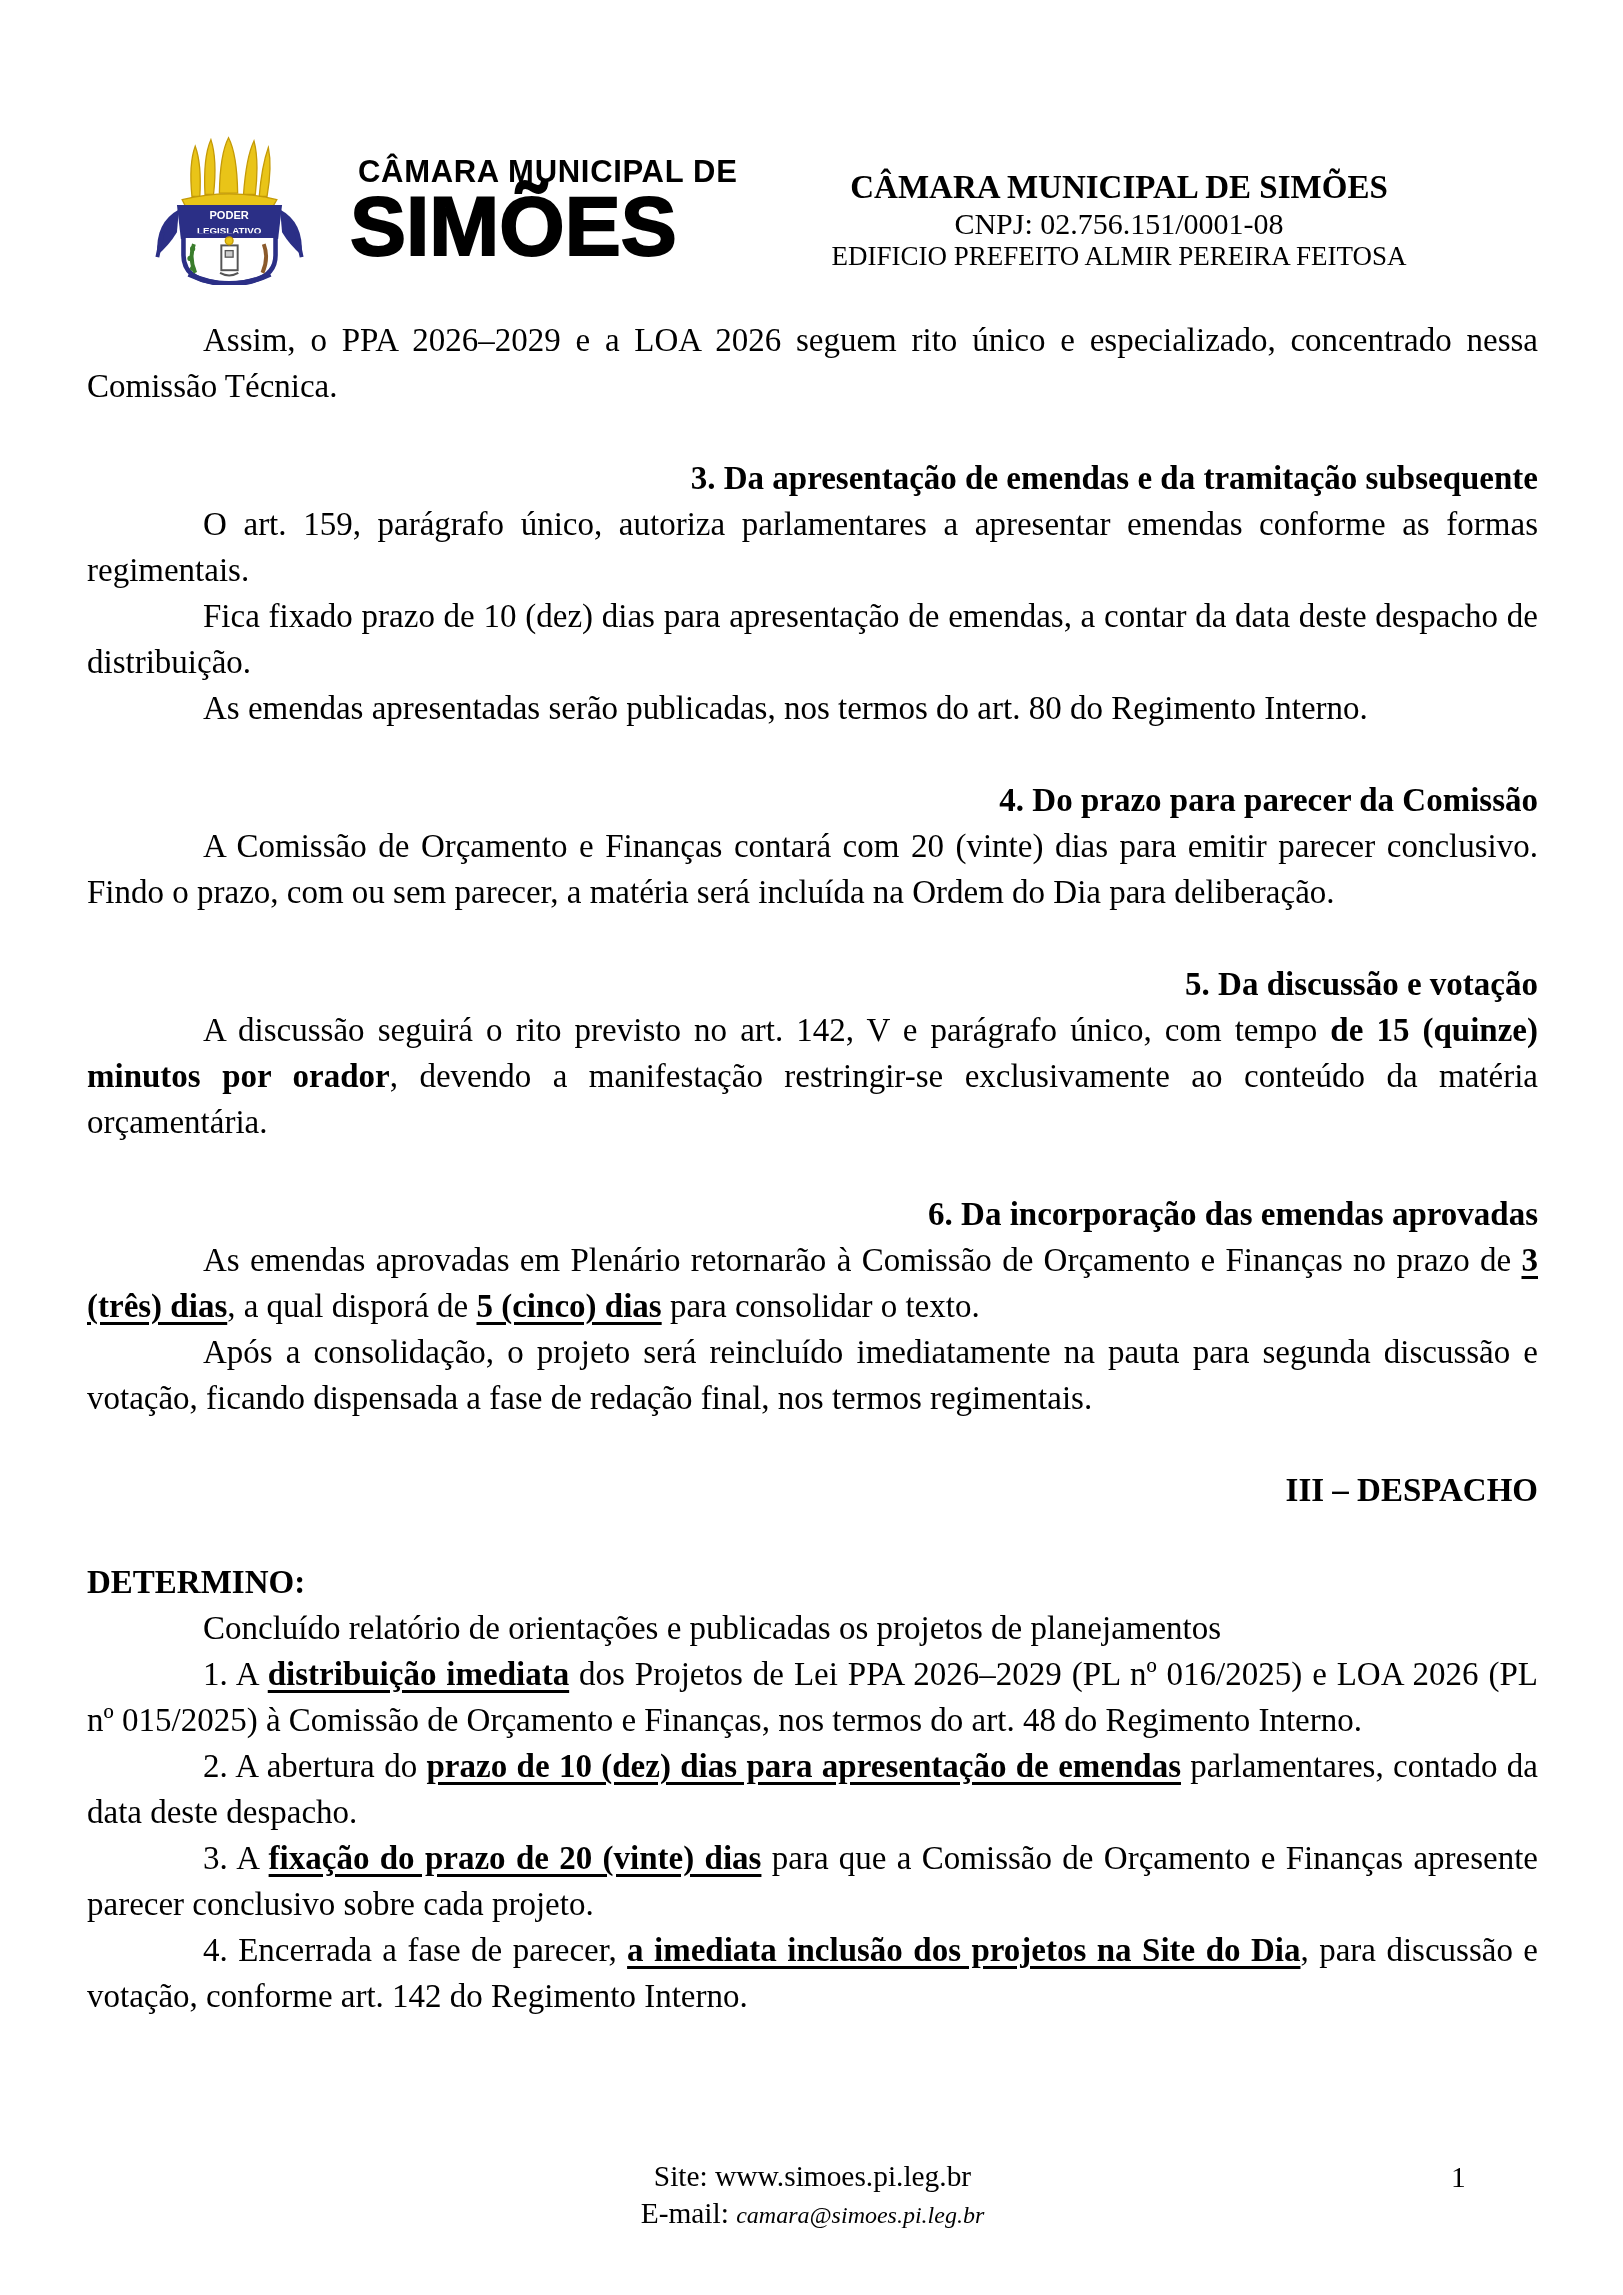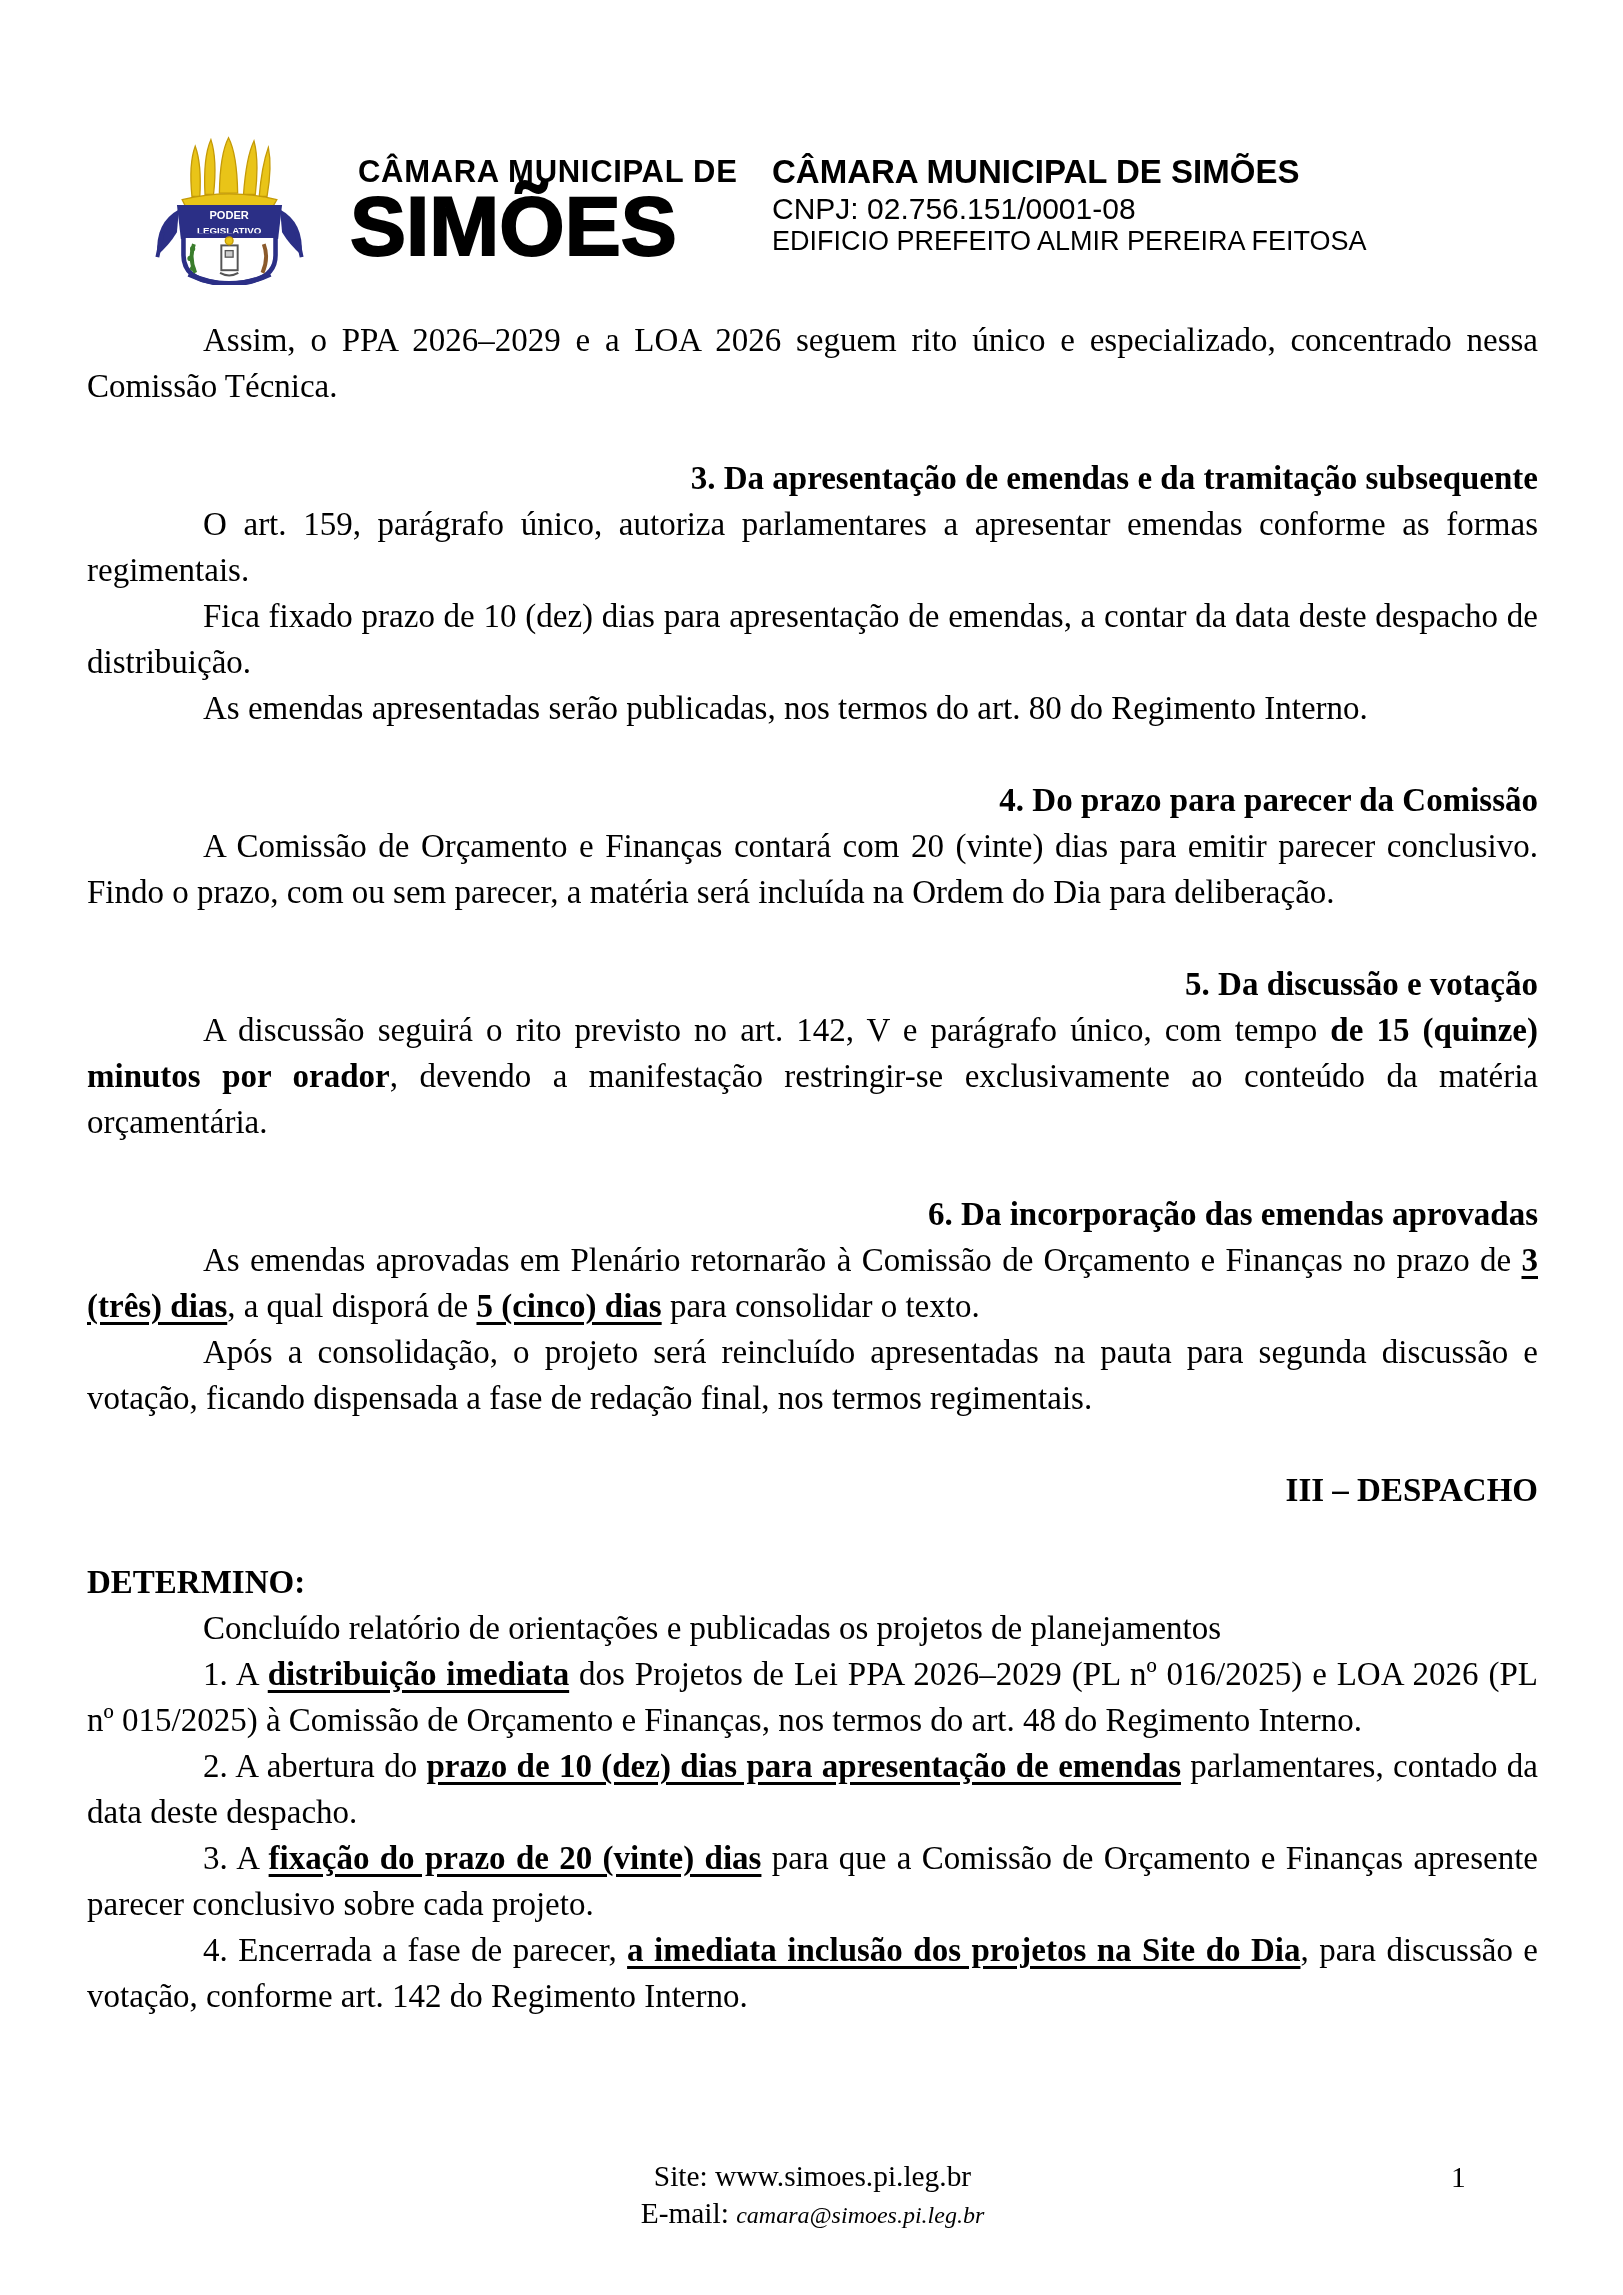--- a/index.html
+++ b/index.html
@@ -39,24 +39,24 @@
   .logo-line2 {
     font-size: 84px;
     font-weight: bold;
     line-height: 77px;
     letter-spacing: 0px;
     -webkit-text-stroke: 2px #000;
   }
   .org-block {
     position: absolute;
     left: 772px;
-    top: 153px;
+    top: 168px;
     width: 694px;
-    text-align: left;
-    font-family: Liberation Sans, sans-serif;
+    text-align: center;
+    font-family: Liberation Serif, serif;
   }
   .org-line1 { font-size: 33px; font-weight: bold; line-height: 38px; }
   .org-line2 { font-size: 30px; line-height: 35px; }
   .org-line3 { font-size: 27px; line-height: 31px; }
 
   
   .doc-body {
     position: absolute;
     left: 87px;
     top: 317px;
@@ -162,21 +162,21 @@
       <p class="para"><span>As emendas apresentadas serão publicadas, nos termos do art. 80 do Regimento Interno.</span></p>
       <div class="spacer"></div>
       <div class="heading">4. Do prazo para parecer da Comissão</div>
       <p class="para"><span>A Comissão de Orçamento e Finanças contará com 20 (vinte) dias para emitir parecer conclusivo. Findo o prazo, com ou sem parecer, a matéria será incluída na Ordem do Dia para deliberação.</span></p>
       <div class="spacer"></div>
       <div class="heading">5. Da discussão e votação</div>
       <p class="para"><span>A discussão seguirá o rito previsto no art. 142, V e parágrafo único, com tempo </span><span class="b">de 15 (quinze) minutos por orador</span><span>, devendo a manifestação restringir-se exclusivamente ao conteúdo da matéria orçamentária.</span></p>
       <div class="spacer"></div>
       <div class="heading">6. Da incorporação das emendas aprovadas</div>
       <p class="para"><span>As emendas aprovadas em Plenário retornarão à Comissão de Orçamento e Finanças no prazo de </span><span class="b u">3 (três) dias</span><span>, a qual disporá de </span><span class="b u">5 (cinco) dias</span><span> para consolidar o texto.</span></p>
-      <p class="para"><span>Após a consolidação, o projeto será reincluído apresentadas na pauta para segunda discussão e votação, ficando dispensada a fase de redação final, nos termos regimentais.</span></p>
+      <p class="para"><span>Após a consolidação, o projeto será reincluído imediatamente na pauta para segunda discussão e votação, ficando dispensada a fase de redação final, nos termos regimentais.</span></p>
       <div class="spacer"></div>
       <div class="heading">III – DESPACHO</div>
       <div class="spacer"></div>
       <p class="para noindent"><span class="b">DETERMINO:</span></p>
       <p class="para"><span>Concluído relatório de orientações e publicadas os projetos de planejamentos</span></p>
       <p class="para"><span>1. A </span><span class="b u">distribuição imediata</span><span> dos Projetos de Lei PPA 2026–2029 (PL nº 016/2025) e LOA 2026 (PL nº 015/2025) à Comissão de Orçamento e Finanças, nos termos do art. 48 do Regimento Interno.</span></p>
       <p class="para"><span>2. A abertura do </span><span class="b u">prazo de 10 (dez) dias para apresentação de emendas</span><span> parlamentares, contado da data deste despacho.</span></p>
       <p class="para"><span>3. A </span><span class="b u">fixação do prazo de 20 (vinte) dias</span><span> para que a Comissão de Orçamento e Finanças apresente parecer conclusivo sobre cada projeto.</span></p>
       <p class="para"><span>4. Encerrada a fase de parecer, </span><span class="b u">a imediata inclusão dos projetos na Site do Dia</span><span>, para discussão e votação, conforme art. 142 do Regimento Interno.</span></p>
     </div>

